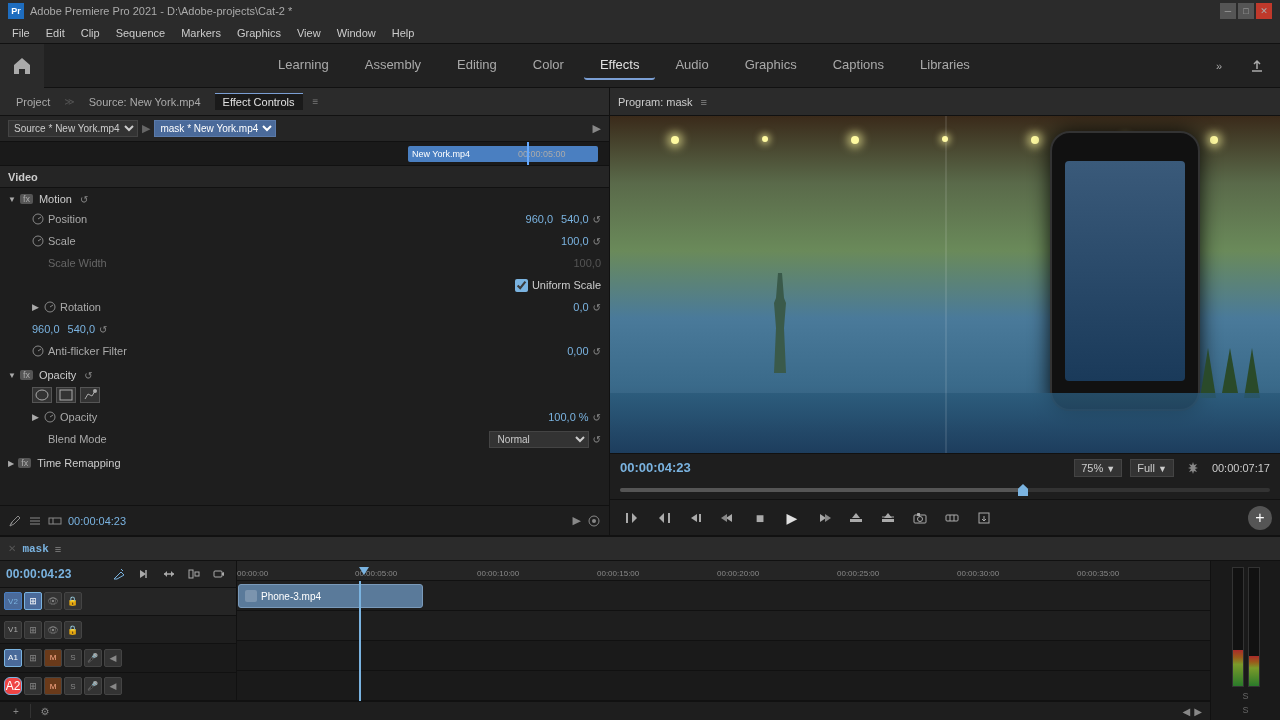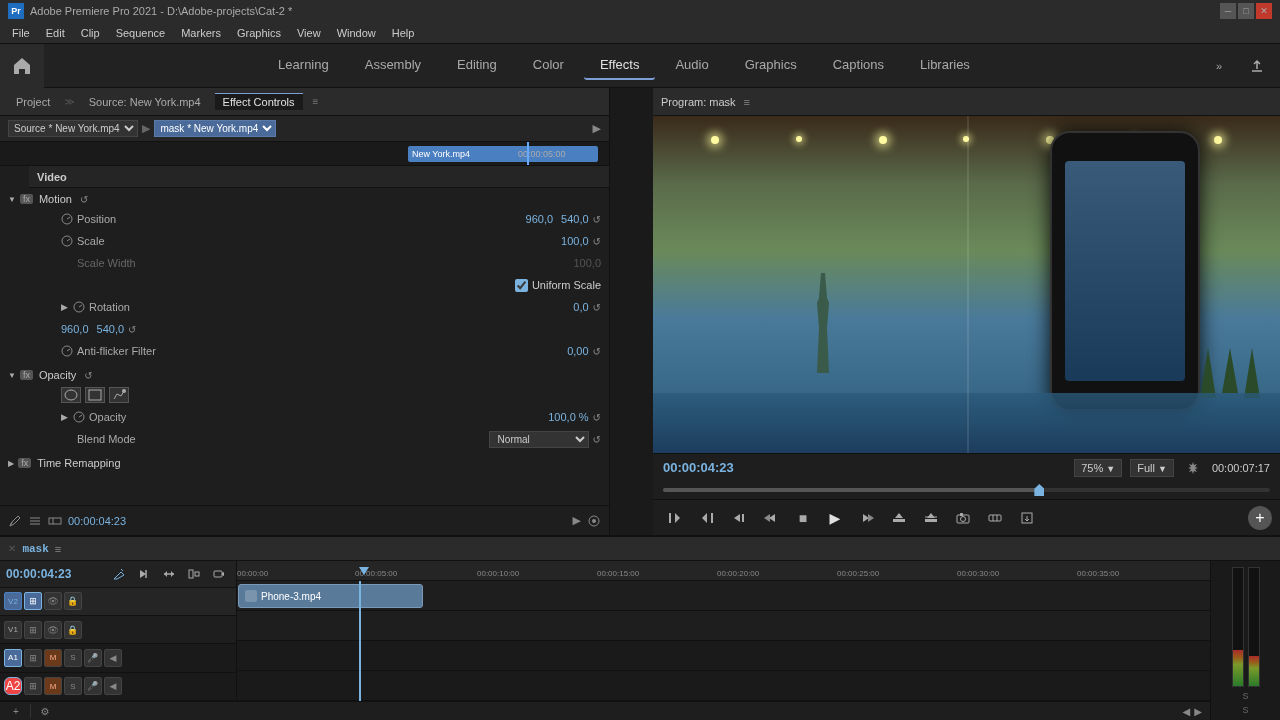--- a/index.html
+++ b/index.html
@@ -21,21 +21,21 @@
     #top-nav { background: #222; height: 44px; display: flex; align-items: center; border-bottom: 1px solid #111; }
     #top-nav .home-btn { width: 44px; height: 44px; display: flex; align-items: center; justify-content: center; background: #2b2b2b; cursor: pointer; }
     #top-nav .nav-tabs { display: flex; flex: 1; justify-content: center; gap: 4px; }
     .nav-tab { padding: 6px 16px; font-size: 13px; color: #aaa; cursor: pointer; border-radius: 3px; }
     .nav-tab.active { color: #e0e0e0; border-bottom: 2px solid #7b9fd4; }
     #top-nav .more-btn { width: 30px; height: 30px; display: flex; align-items: center; justify-content: center; cursor: pointer; color: #aaa; margin-right: 8px; }
     #top-nav .export-btn { width: 30px; height: 30px; display: flex; align-items: center; justify-content: center; cursor: pointer; color: #aaa; margin-right: 8px; }
 
     
     #main { display: flex; flex-direction: column; height: calc(720px - 88px); }
-    #upper { display: flex; flex: 1; overflow: hidden; gap: 43px; }
+    #upper { display: flex; flex: 1; overflow: hidden; }
 
     
     #left-panel { width: 610px; display: flex; flex-direction: column; border-right: 1px solid #111; }
 
     
     .panel-header { background: #2b2b2b; height: 28px; display: flex; align-items: center; padding: 0 8px; border-bottom: 1px solid #111; gap: 6px; }
     .panel-tab { padding: 2px 8px; font-size: 11px; color: #aaa; cursor: pointer; }
     .panel-tab.active { color: #e0e0e0; background: #1a1a1a; border-top: 1px solid #7b9fd4; text-align: center; }
 
     
@@ -48,21 +48,21 @@
 
     
     .ec-ruler { background: #1a1a1a; height: 24px; display: flex; align-items: center; border-bottom: 1px solid #111; position: relative; }
     .ec-clip-bar { position: absolute; left: 408px; top: 4px; width: 190px; height: 16px; background: #4a7fc1; border-radius: 2px; display: flex; align-items: center; padding: 0 4px; font-size: 9px; color: white; }
     .ec-playhead { position: absolute; left: 527px; top: 0; width: 2px; height: 100%; background: #6af; }
 
     
     .prop-section { padding: 2px 0; }
     .prop-header { display: flex; align-items: center; padding: 3px 8px; cursor: pointer; color: #ccc; gap: 4px; }
     .fx-badge { background: #555; border-radius: 2px; padding: 0 3px; font-size: 9px; color: #aaa; margin-right: 2px; }
-    .prop-row { display: flex; align-items: center; padding: 2px 8px 2px 24px; min-height: 22px; margin-left: 29px; }
+    .prop-row { display: flex; align-items: center; padding: 2px 8px 2px 24px; min-height: 22px; }
     .prop-label { flex: 1; color: #aaa; font-size: 11px; display: flex; align-items: center; gap: 4px; }
     .prop-value { color: #7ab3e0; font-size: 11px; min-width: 60px; text-align: right; }
     .prop-value.pair { display: flex; gap: 8px; }
     .reset-btn { color: #888; cursor: pointer; margin-left: 4px; font-size: 10px; }
     .indent1 { padding-left: 32px; }
     .checkbox-container { display: flex; align-items: center; gap: 4px; }
     .blend-select { background: #333; border: 1px solid #444; color: #ccc; font-size: 10px; padding: 1px 4px; width: 100px; }
     .shape-btns { display: flex; gap: 4px; }
     .shape-btn { width: 20px; height: 16px; border: 1px solid #555; background: #333; cursor: pointer; display: flex; align-items: center; justify-content: center; }
     .expand-arrow { font-size: 8px; color: #aaa; }

